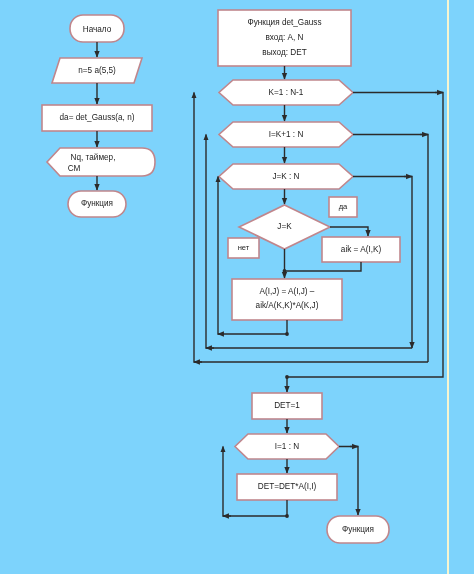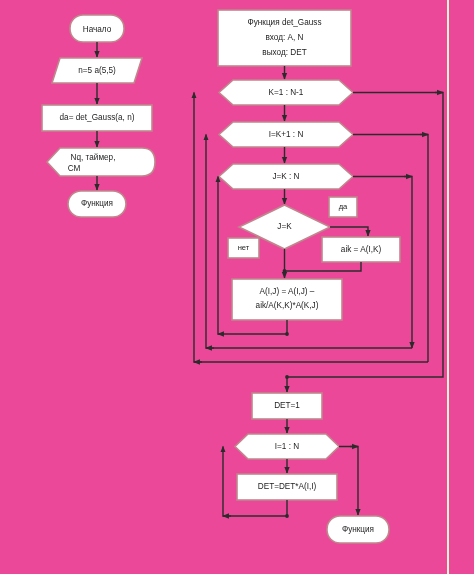--- a/index.html
+++ b/index.html
@@ -4,21 +4,21 @@
 <style>
   html, body {
     margin: 0;
     padding: 0;
     background: #ffffff;
   }
   #page {
     position: relative;
     width: 474px;
     height: 574px;
-    background: #ec4899;
+    background: #7dd3fc;
     overflow: hidden;
     font-family: "Liberation Sans", sans-serif;
   }
   #flow {
     display: block;
     width: 474px;
     height: 574px;
   }
   .shape {
     fill: #ffffff;

